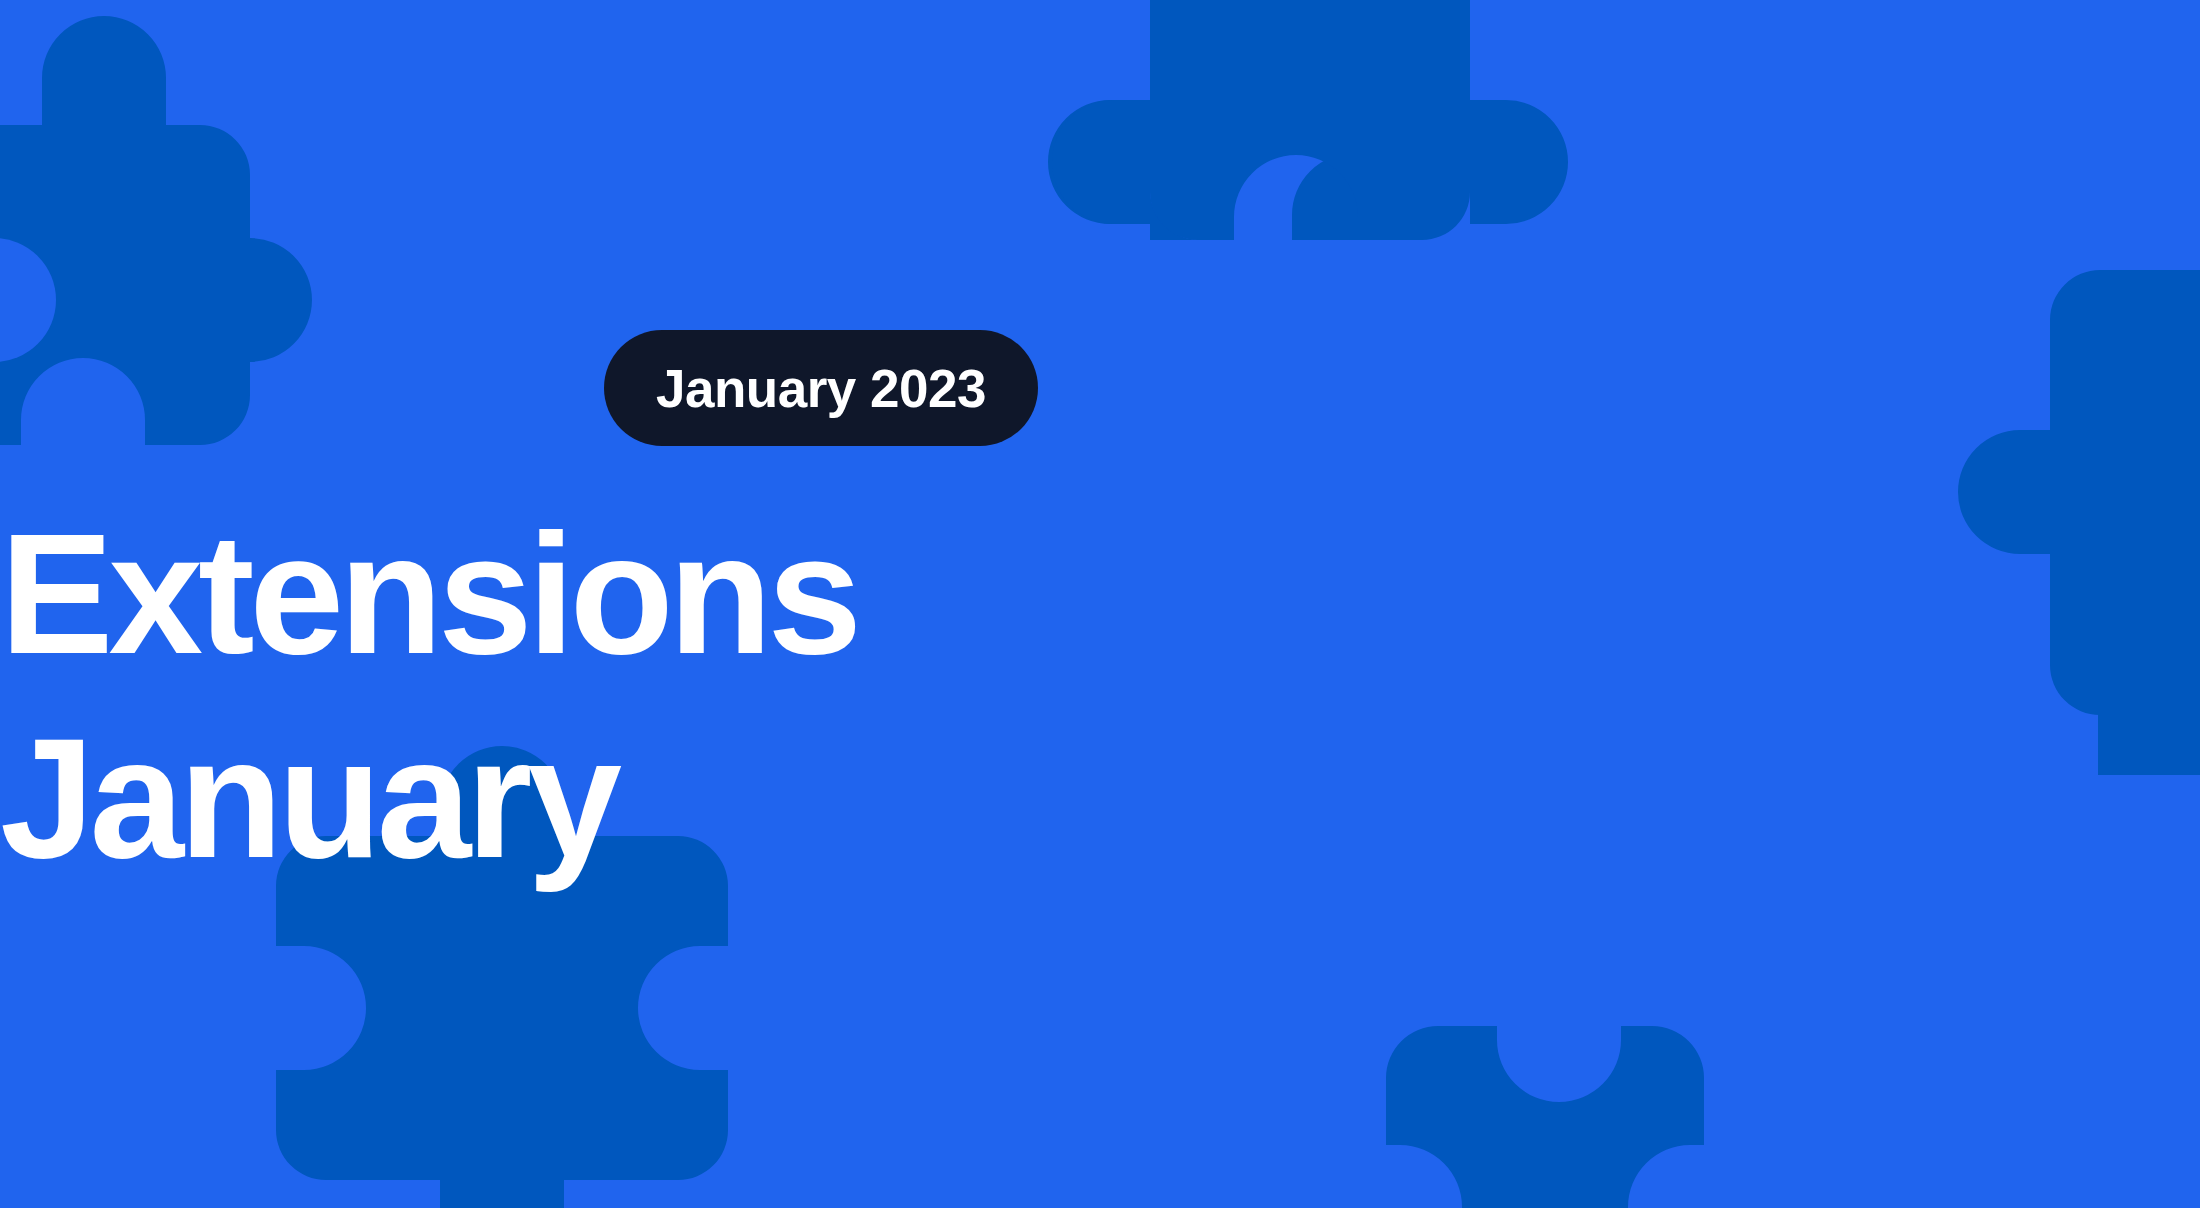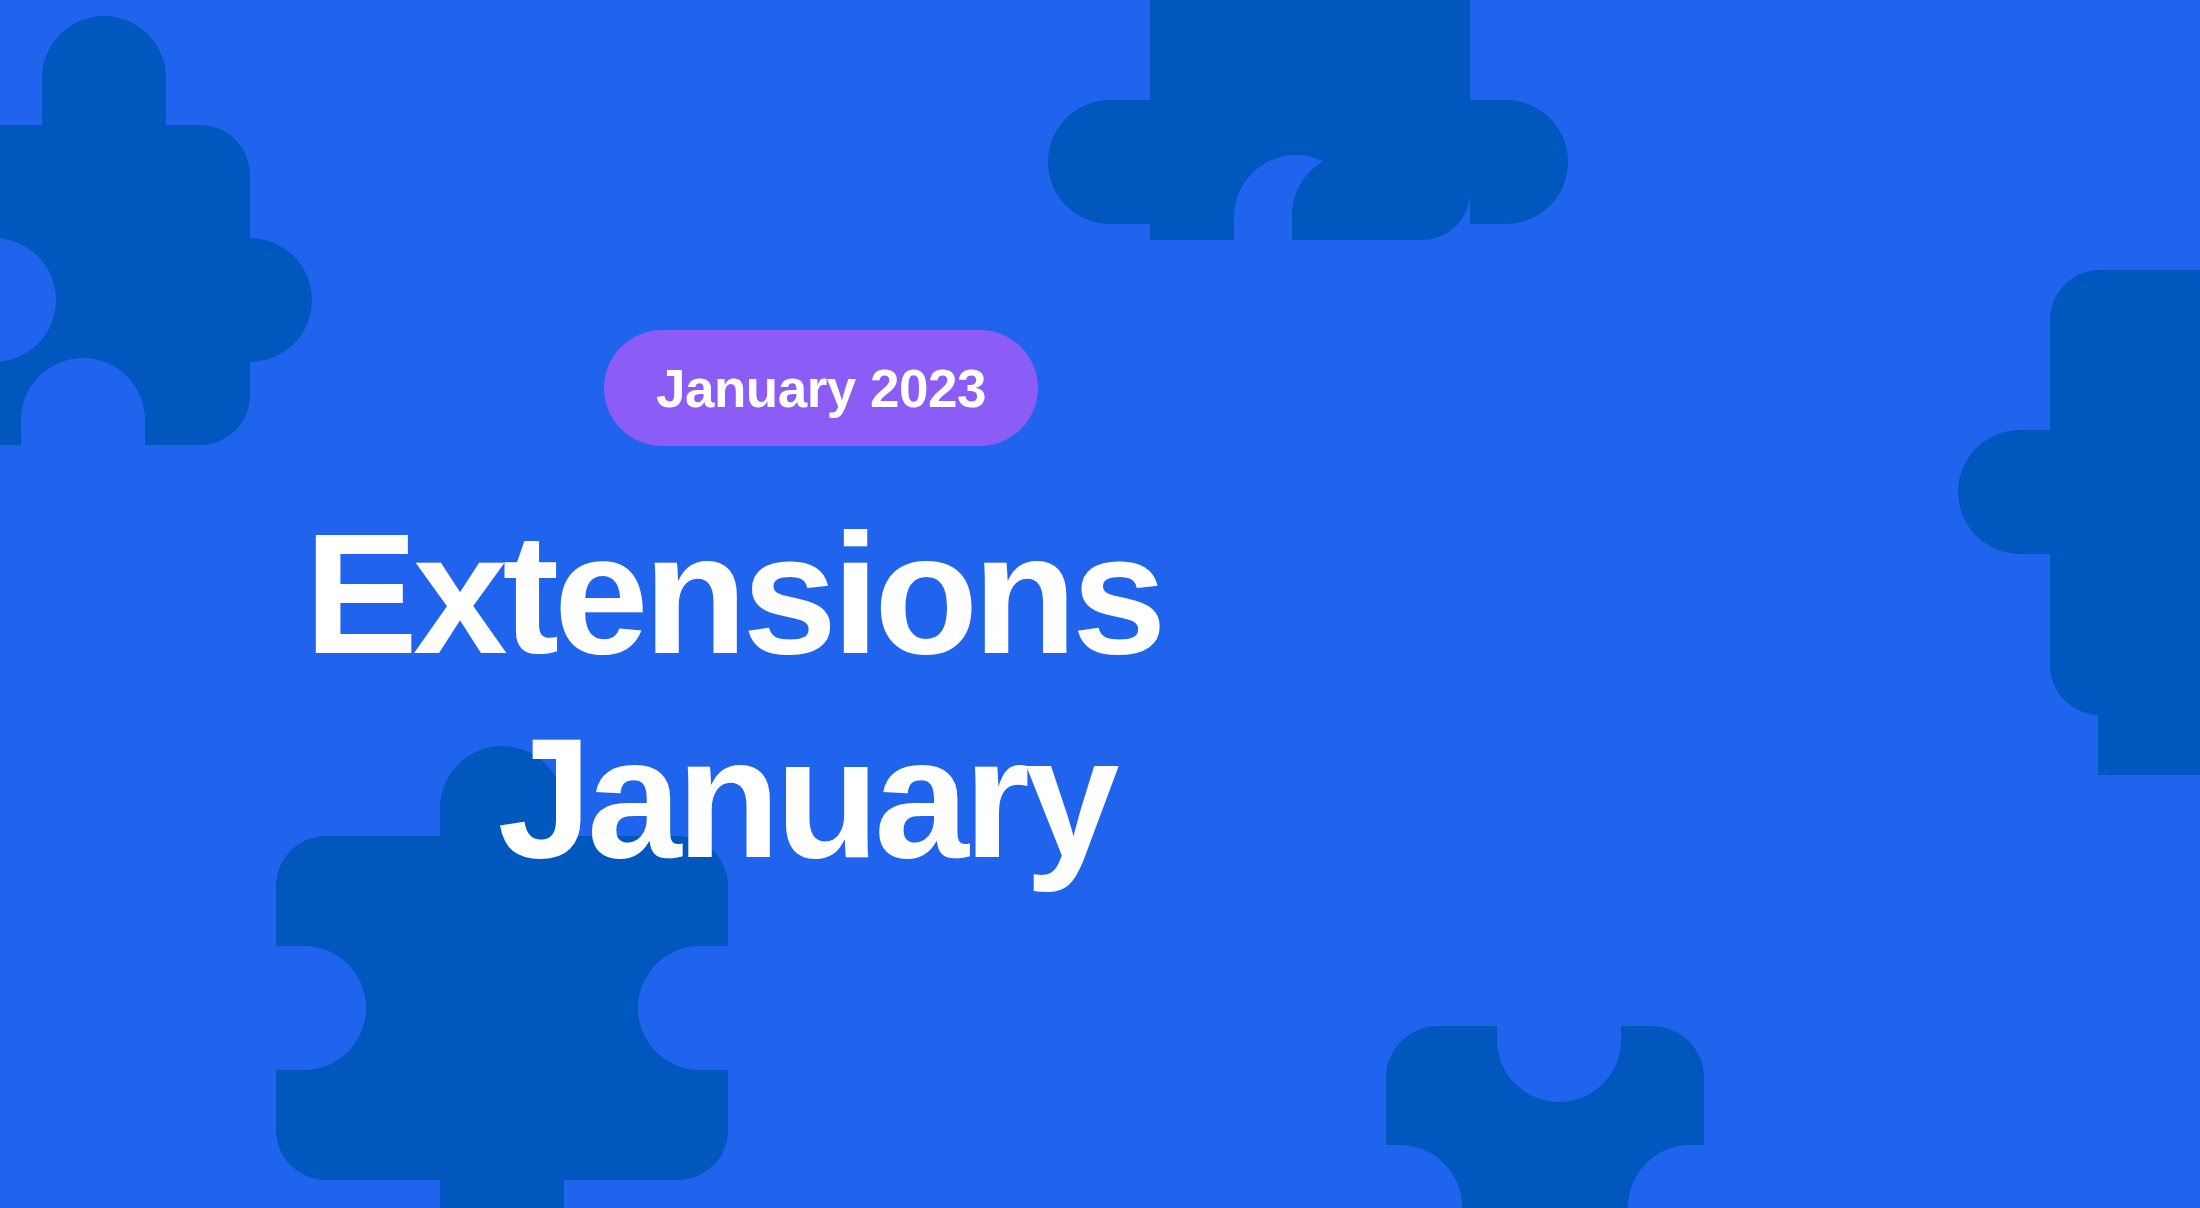--- a/index.html
+++ b/index.html
@@ -45,41 +45,41 @@
   .date-badge {
     position: absolute;
     left: 604px;
     top: 330px;
     height: 116px;
     box-sizing: border-box;
     display: flex;
     align-items: center;
     justify-content: center;
     padding: 8px 52px;
-    background: #8b5cf6;
+    background: #0f172a;
     border-radius: 60px;
   }
   .date-badge-label {
     color: #ffffff;
     font-family: "Liberation Sans", sans-serif;
     font-size: 53px;
     font-weight: 700;
     letter-spacing: -0.5px;
     line-height: 1;
     white-space: nowrap;
   }
 
   .headline {
     position: absolute;
     left: 0;
     top: 492px;
     width: 1612px;
     margin: 0;
     padding: 0;
-    text-align: center;
+    text-align: left;
     color: #ffffff;
     font-family: "Liberation Sans", sans-serif;
     font-size: 170px;
     font-weight: 700;
     line-height: 204px;
     letter-spacing: -5px;
   }
   .headline-line {
     display: block;
   }

